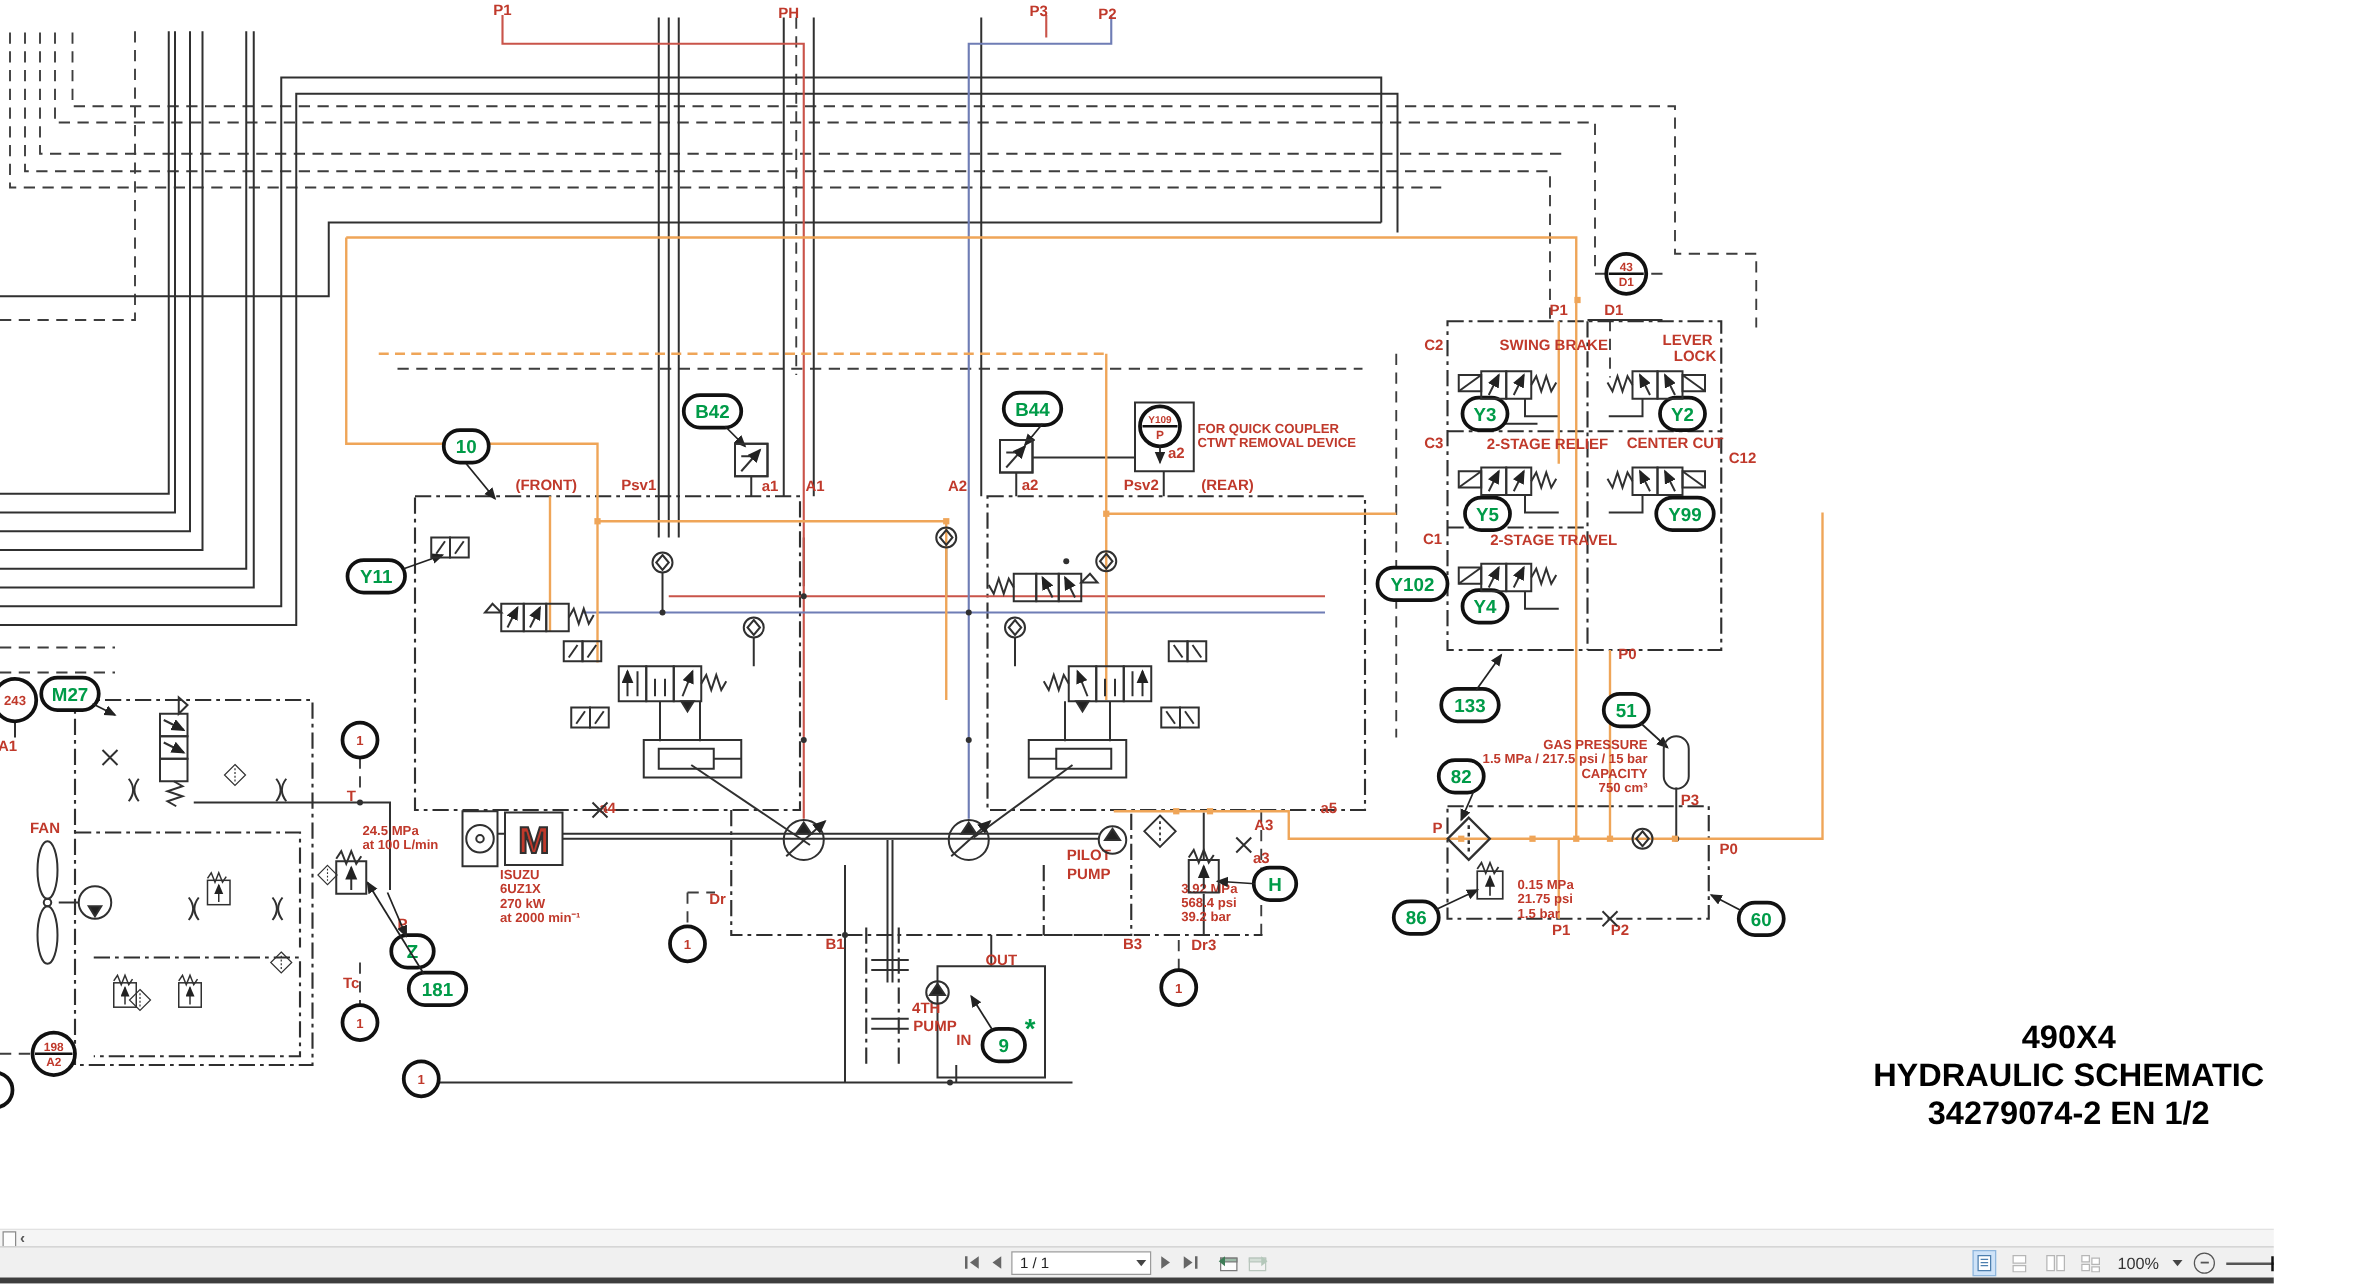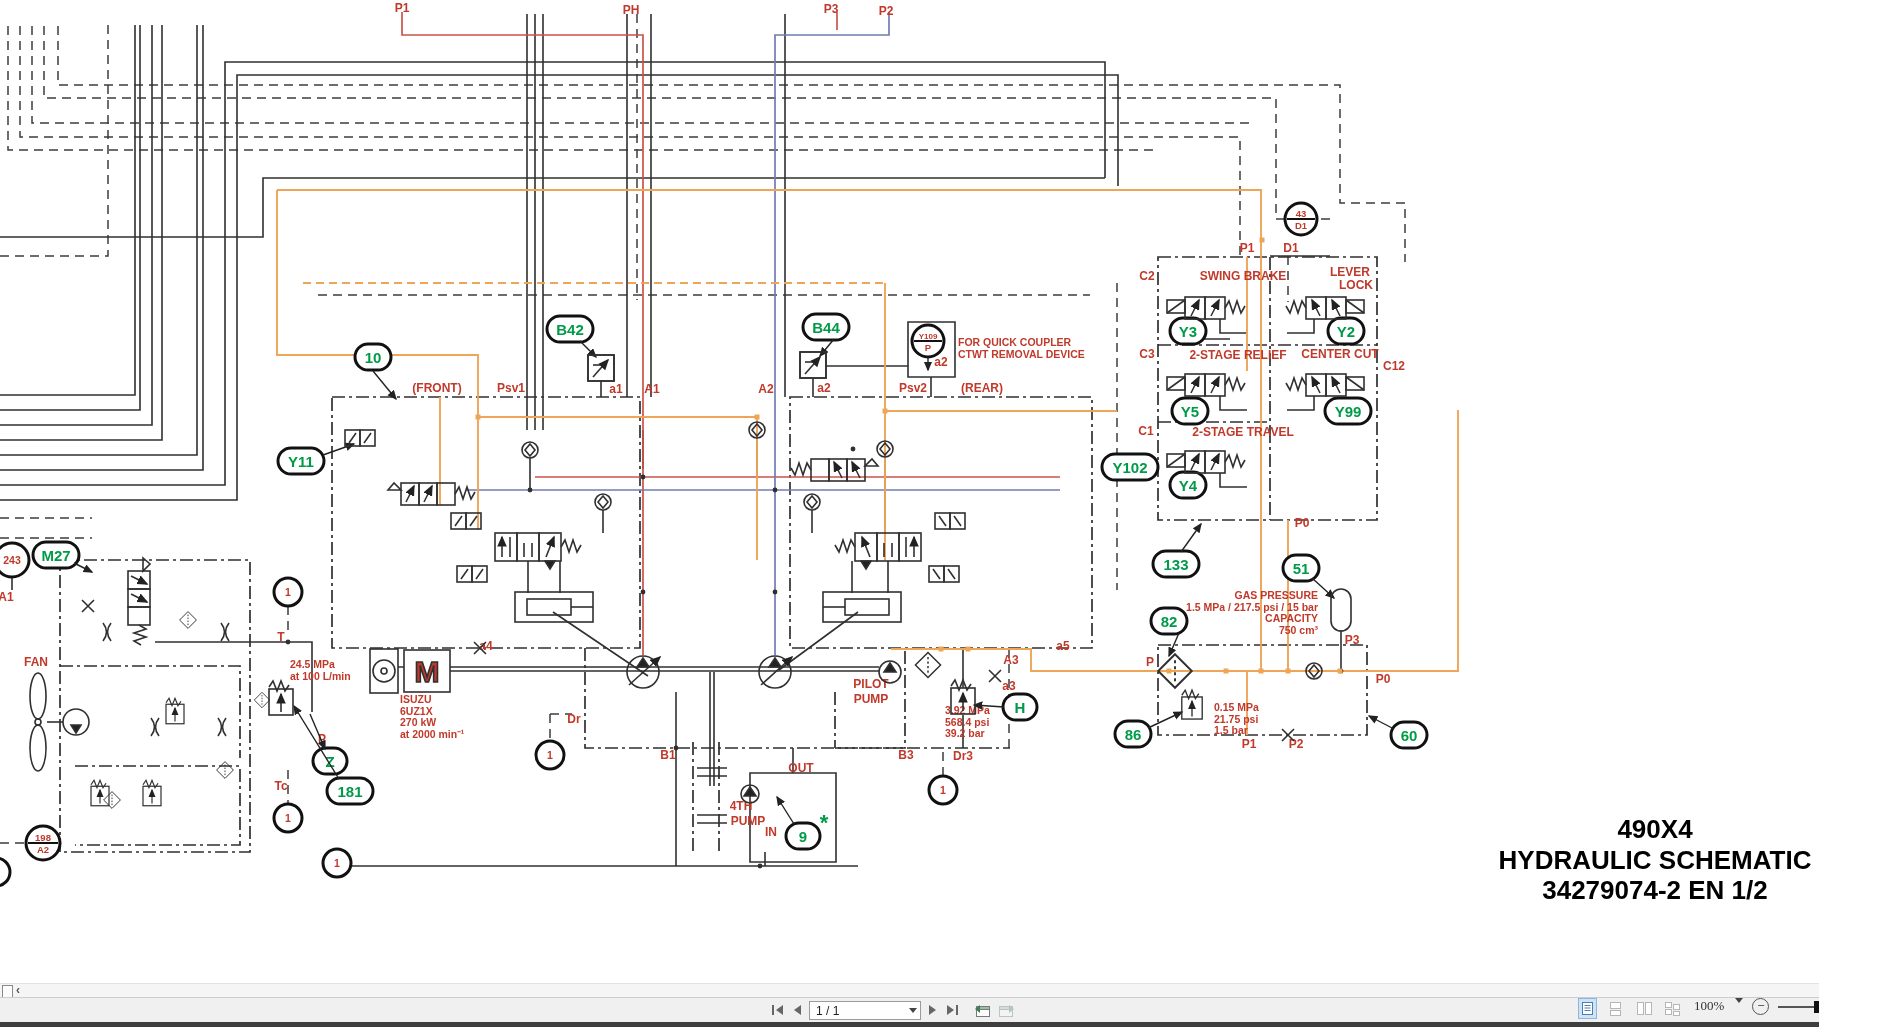--- a/index.html
+++ b/index.html
@@ -11,21 +11,21 @@
              border-top:1px solid #e2e2e2;box-sizing:border-box;}
   .corner-box{position:absolute;left:2px;top:1px;width:9px;height:11px;background:#fdfdfd;
               border:1px solid #8a8a8a;}
   .scroll-arrow{position:absolute;top:-1px;font-size:12px;font-weight:bold;color:#555;line-height:14px;cursor:pointer;}
   .scroll-arrow.left{left:16px;}
   .scroll-arrow.right{left:1888px;}
   .toolbar{position:absolute;left:0;top:997px;width:1903px;height:25px;background:#f0f0f0;
            border-top:1px solid #cdcdcd;box-sizing:border-box;}
   .bottom-edge{position:absolute;left:0;top:1022px;width:1903px;height:5px;background:#3e3e3e;}
   .nav-group{position:absolute;left:770px;top:0;height:24px;display:flex;align-items:center;gap:7px;}
-  .right-group{position:absolute;left:1578px;top:0;height:24px;display:flex;align-items:flex-start;gap:9px;font-family:Liberation Serif, serif;}
+  .right-group{position:absolute;left:1578px;top:0;height:24px;display:flex;align-items:center;gap:9px;}
   .tb-btn{display:flex;align-items:center;justify-content:center;height:20px;cursor:pointer;}
   .page-box{position:relative;width:112px;height:19px;}
   .page-box input{width:100%;height:100%;box-sizing:border-box;border:1px solid #9b9b9b;background:#fff;
                   font-family:"Liberation Sans",sans-serif;font-size:12px;padding:0 14px 0 6px;color:#222;}
   .page-caret{position:absolute;right:4px;top:7px;width:0;height:0;border-left:4px solid transparent;
               border-right:4px solid transparent;border-top:5px solid #444;pointer-events:none;}
   .layout-icon{width:17px;height:19px;display:flex;align-items:center;justify-content:center;border:1px solid transparent;}
   .layout-icon.active{background:#cfe3f8;border:1px solid #8fb6dc;}
   .zoom-label{font-size:13px;color:#333;margin-left:4px;}
   .zoom-caret{width:0;height:0;border-left:4px solid transparent;border-right:4px solid transparent;

